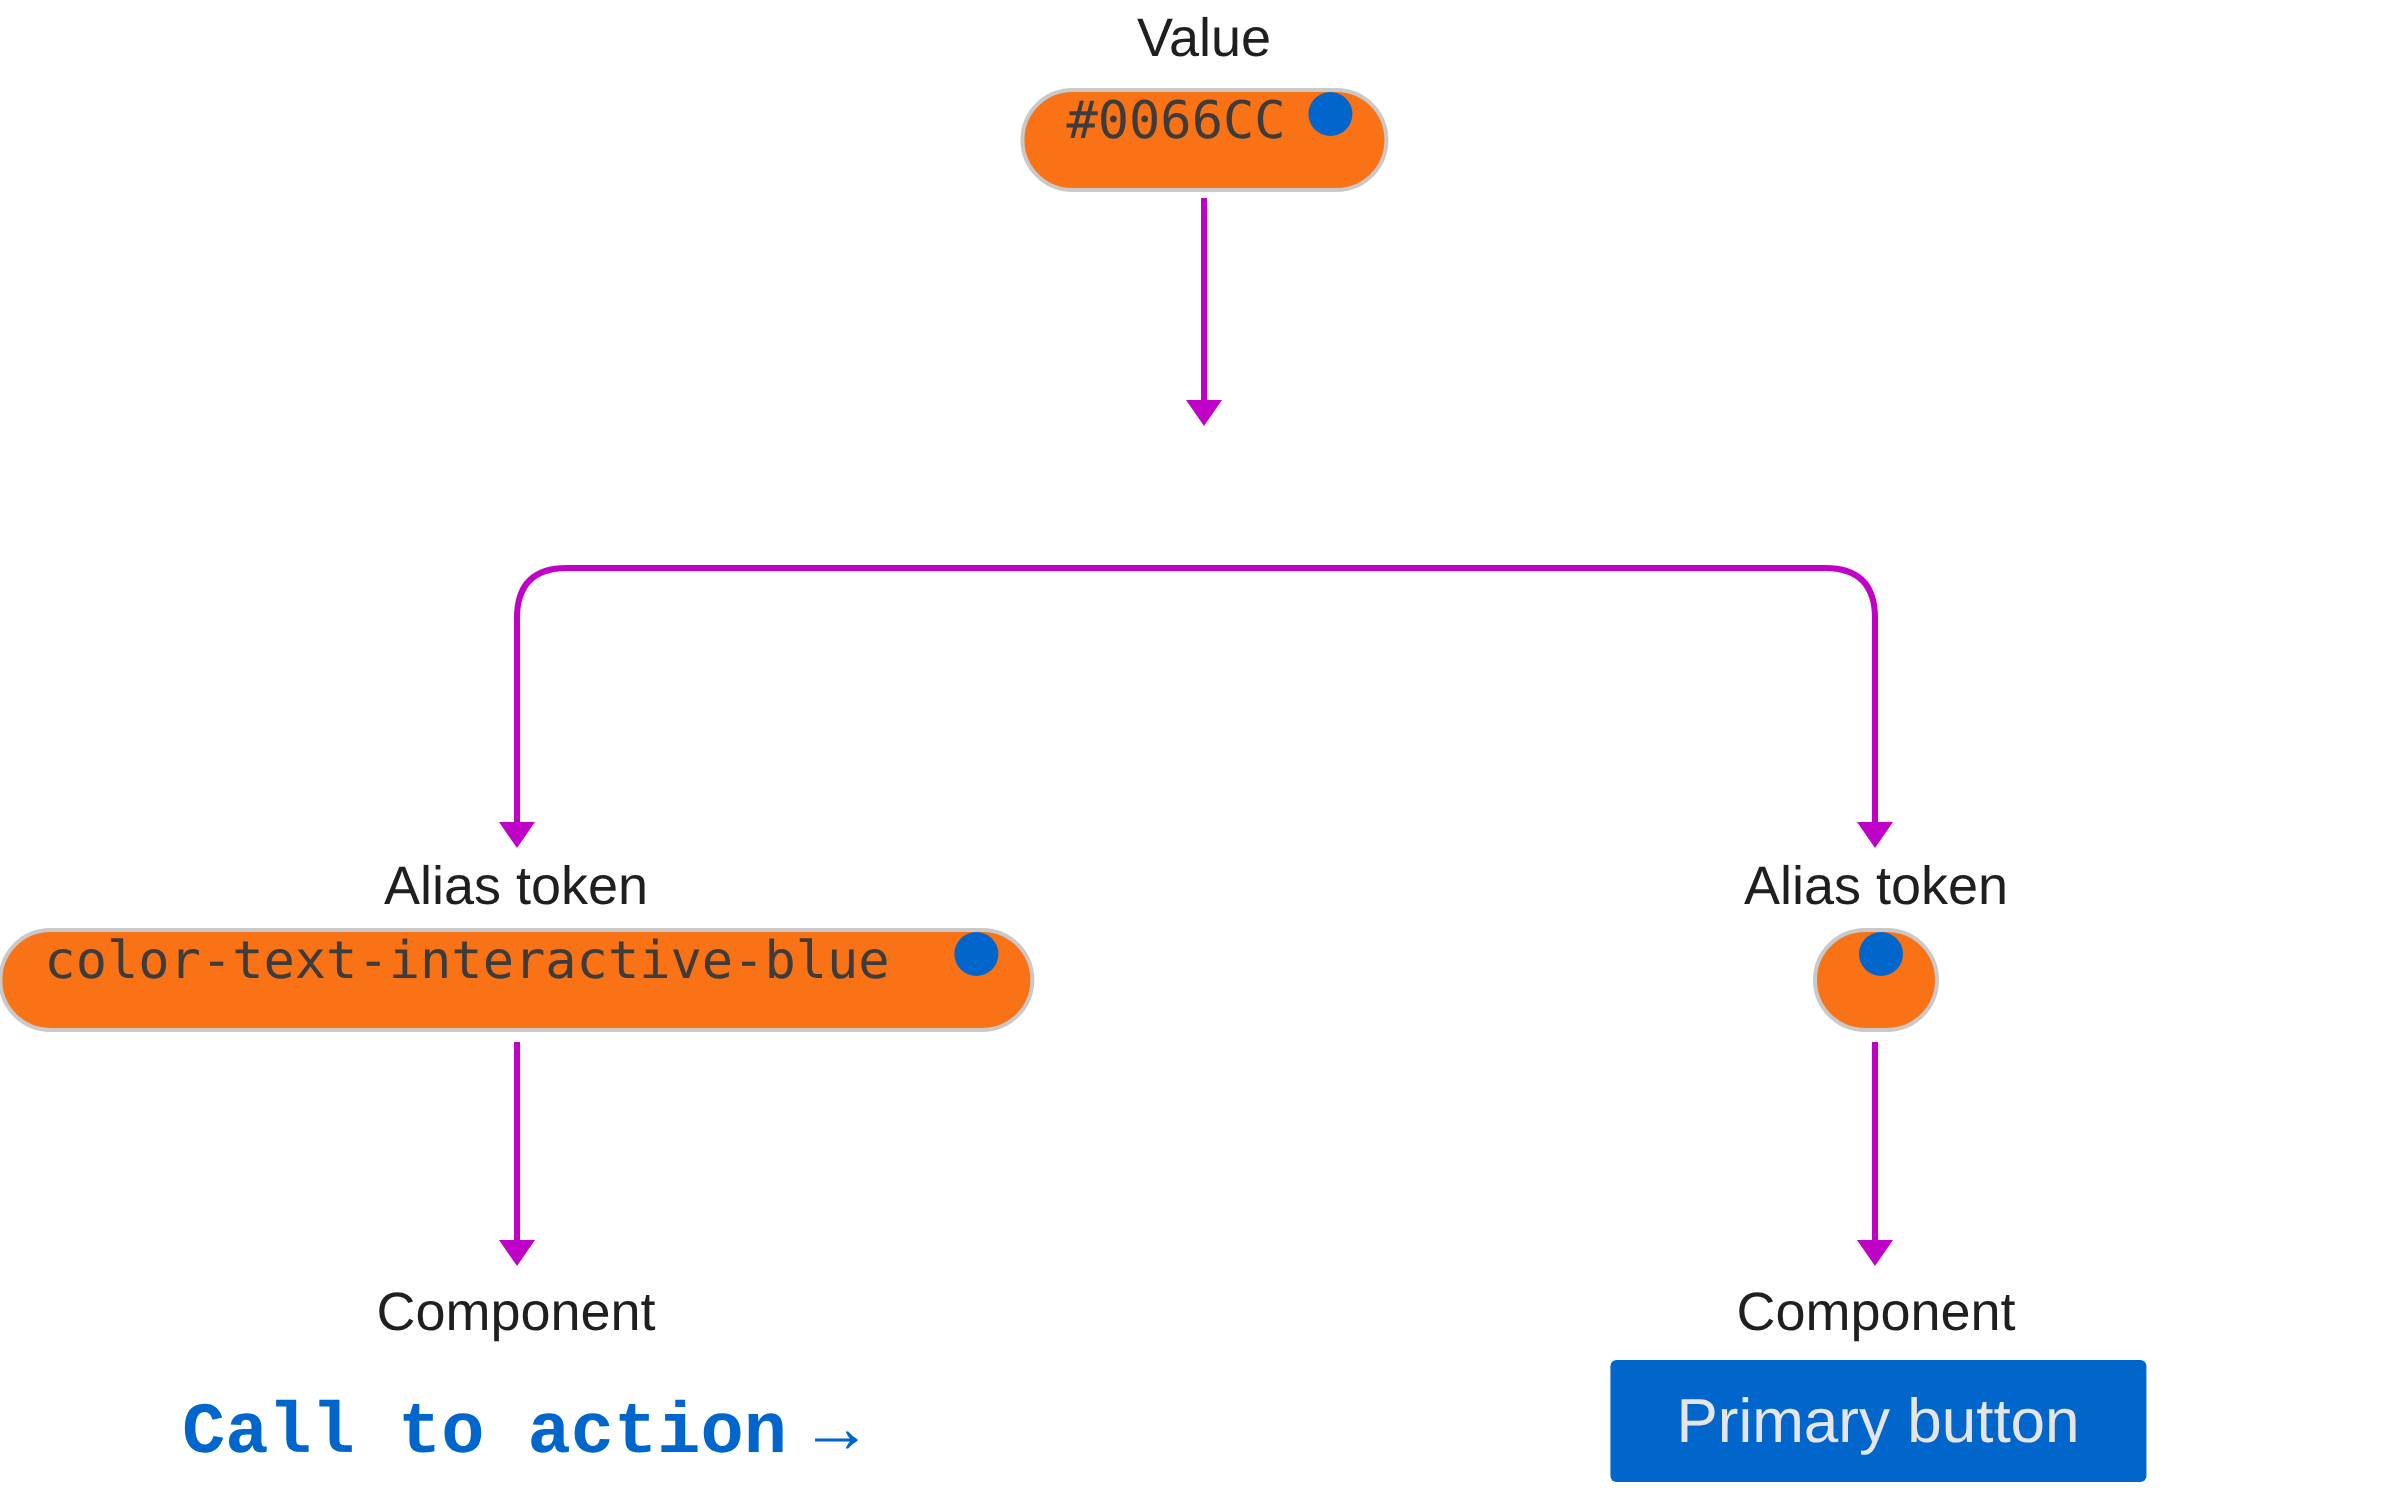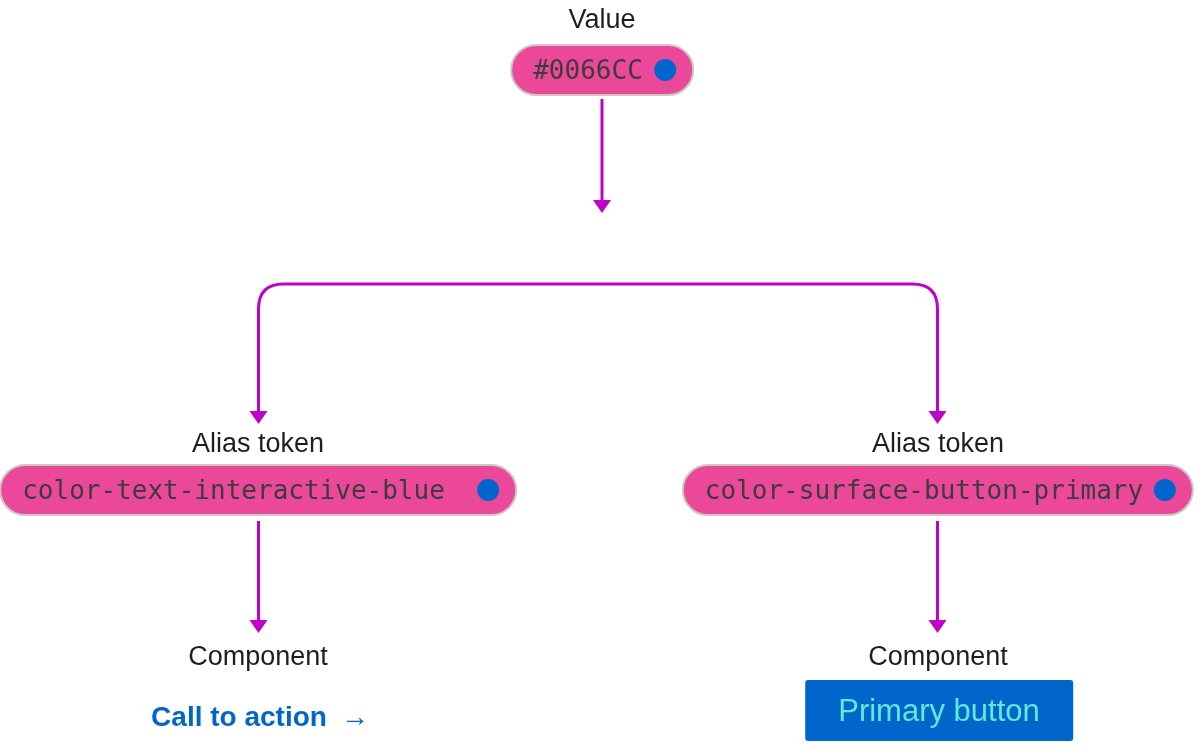--- a/index.html
+++ b/index.html
@@ -26,58 +26,59 @@
     transform: translateX(-50%);
     font-size: 27px; line-height: 32px;
     color: var(--label);
     white-space: nowrap;
     z-index: 2;
   }
   .pill {
     position: absolute;
     transform: translateX(-50%);
     height: 52px;
-    background: #ec4899;
+    background: #f97316;
     border: 2px solid var(--pill-border);
     border-radius: 28px;
-    display: flex; align-items: center;
+    display: flex; align-items: flex-start;
     padding: 0 16px 0 21px;
     gap: 11px;
     z-index: 3;
     white-space: nowrap;
   }
   .pill .token-text {
     font-family: "DejaVu Sans Mono", monospace;
     font-size: 26px;
     color: var(--mono);
   }
   .dot {
     width: 22px; height: 22px;
     border-radius: 50%;
     background: var(--blue);
     flex: 0 0 auto;
   }
   .cta {
     position: absolute;
     transform: translateX(-50%);
-    font-size: 28px; line-height: 42px;
+    font-size: 36px; line-height: 42px;
     font-weight: 700;
     color: var(--blue);
     white-space: nowrap;
     z-index: 3;
     display: flex; align-items: center;
     cursor: pointer;
+    font-family: Liberation Mono, monospace;
   }
   .cta .cta-arrow { margin-left: 14px; font-weight: 700; }
   .primary-btn {
     position: absolute;
     transform: translateX(-50%);
     height: 61px;
     background: var(--blue);
-    color: #5eead4;
+    color: #e5e5e5;
     font-family: "Liberation Sans", sans-serif;
     font-size: 31px;
     border: none;
     border-radius: 3px;
     padding: 0 33px;
     display: flex; align-items: center; justify-content: center;
     z-index: 3;
     white-space: nowrap;
     cursor: pointer;
   }
@@ -119,21 +120,20 @@
 
 
   <div class="lbl" style="left:258px; top:427px;">Alias token</div>
   <div class="pill" style="left:258px; top:464px;gap:32px;">
     <span class="token-text">color-text-interactive-blue</span>
     <span class="dot"></span>
   </div>
 
   <div class="lbl" style="left:938px; top:427px;">Alias token</div>
   <div class="pill" style="left:938px; top:464px;">
-    <span class="token-text">color-surface-button-primary</span>
     <span class="dot"></span>
   </div>
 
   <div class="lbl" style="left:258px; top:640px;">Component</div>
   <div class="cta" style="left:260px; top:696px;">
     <span>Call to action</span>
     <span class="cta-arrow">→</span>
   </div>
 
   <div class="lbl" style="left:938px; top:640px;">Component</div>

